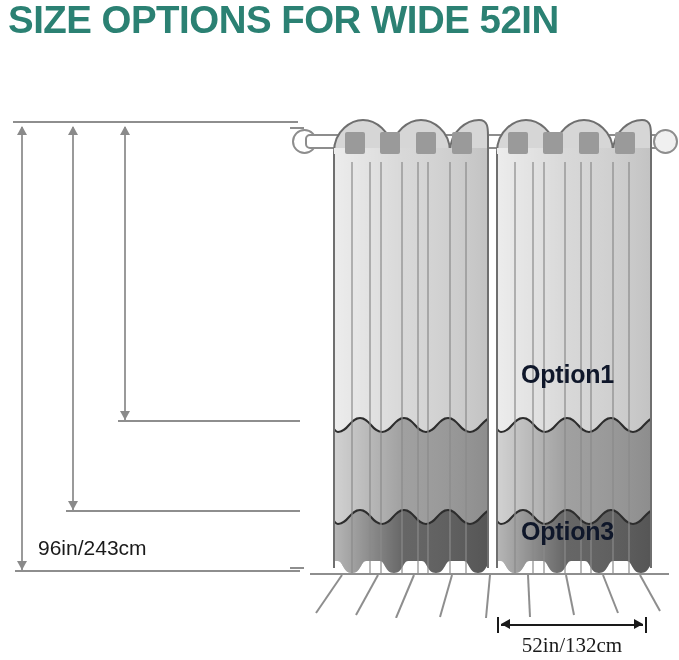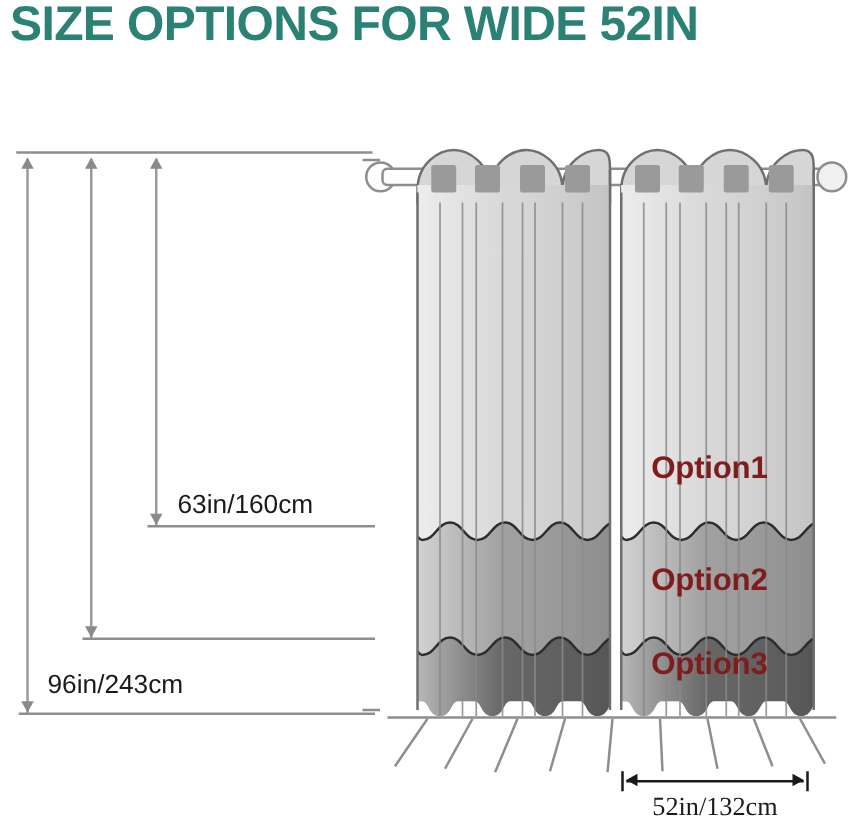--- a/index.html
+++ b/index.html
@@ -102,21 +102,21 @@
 
   
   .panel {
     position: absolute;
     overflow: hidden;
   }
   .panel svg { display: block; }
 
   .opt-label {
     position: absolute;
-    color: #7f1d1d;
+    color: #0f172a;
     font-size: 25px;
     font-weight: 700;
     line-height: 28px;
     white-space: nowrap;
     letter-spacing: -0.2px;
   }
 
   
   .floor-line {
     position: absolute;
@@ -182,21 +182,20 @@
   <div class="arrow-down" style="left:68px; top:501px;"></div>
 
   <div class="vline" style="left:21px; top:127px; height:444px;"></div>
   <div class="arrow-up" style="left:17px; top:126px;"></div>
   <div class="arrow-down" style="left:17px; top:561px;"></div>
 
   <div class="hline" style="left:118px; top:420px; width:182px;"></div>
   <div class="hline" style="left:66px; top:510px; width:234px;"></div>
   <div class="hline" style="left:15px; top:570px; width:285px;"></div>
 
-  <div class="dim-label" style="left:142px; top:392px;">63in/160cm</div>
   <div class="dim-label" style="left:38px; top:536px;">96in/243cm</div>
 
   <div class="finial left" style="left:292px; top:129px; width:25px; height:25px;"></div>
   <div class="rod-bar" style="left:305px; top:134px; width:358px; height:15px;"></div>
   <div class="finial right" style="left:653px; top:129px; width:25px; height:25px;"></div>
 
   <div class="panel" style="left:330px; top:118px; width:162px; height:455px;">
     <svg width="162" height="455" viewBox="0 0 162 455" xmlns="http://www.w3.org/2000/svg">
       <defs>
         <linearGradient id="fold1" x1="0" y1="0" x2="1" y2="0">
@@ -383,21 +382,20 @@
       <g fill="#9a9a9a">
         <rect x="15" y="14" width="20" height="22" rx="2"></rect>
         <rect x="50" y="14" width="20" height="22" rx="2"></rect>
         <rect x="86" y="14" width="20" height="22" rx="2"></rect>
         <rect x="122" y="14" width="20" height="22" rx="2"></rect>
       </g>
     </svg>
   </div>
 
   <div class="opt-label" style="left:521px; top:360px;">Option1</div>
-  <div class="opt-label" style="left:521px; top:450px;">Option2</div>
   <div class="opt-label" style="left:521px; top:517px;">Option3</div>
 
   <div class="floor-line" style="left:310px; top:573px; width:359px;"></div>
   <div class="floor-hatch" style="left:300px; top:573px; width:379px; height:45px;">
     <svg width="379" height="45" viewBox="0 0 379 45" xmlns="http://www.w3.org/2000/svg">
       <g stroke="#8e8e8e" stroke-width="2" fill="none">
         <line x1="42" y1="2" x2="16" y2="40"></line>
         <line x1="78" y1="2" x2="56" y2="42"></line>
         <line x1="114" y1="2" x2="96" y2="45"></line>
         <line x1="152" y1="2" x2="140" y2="44"></line>

